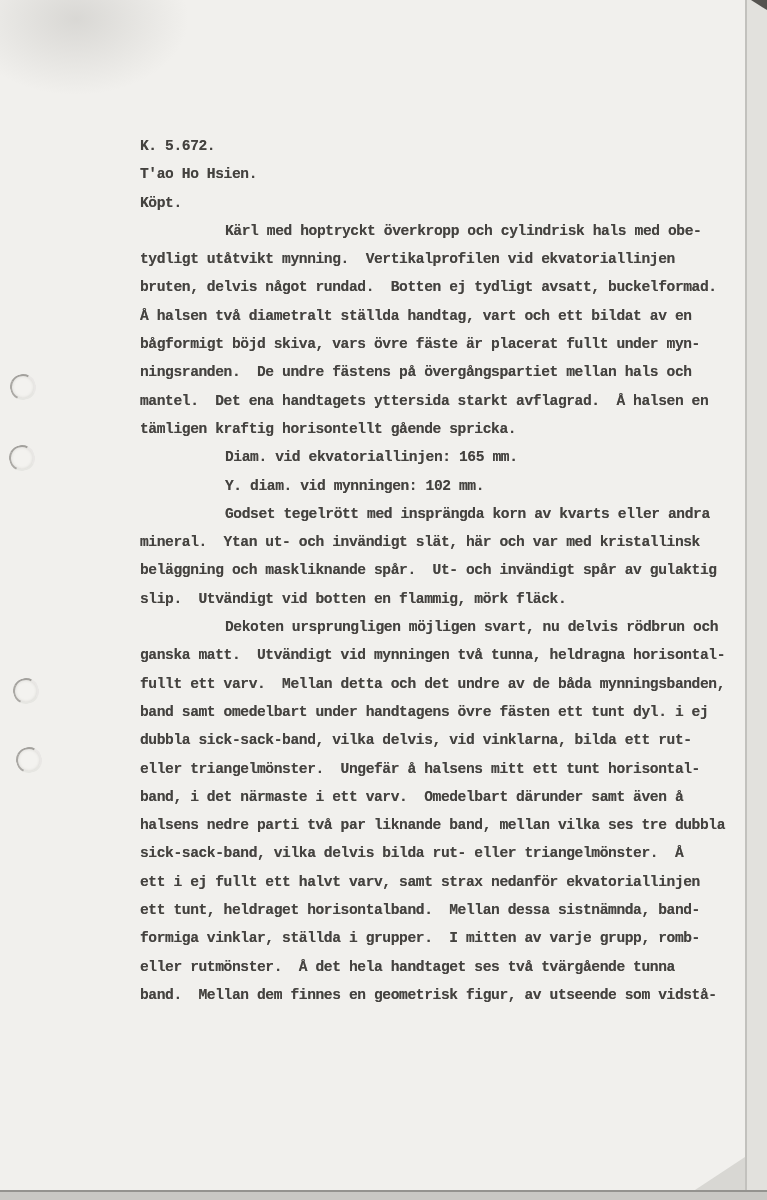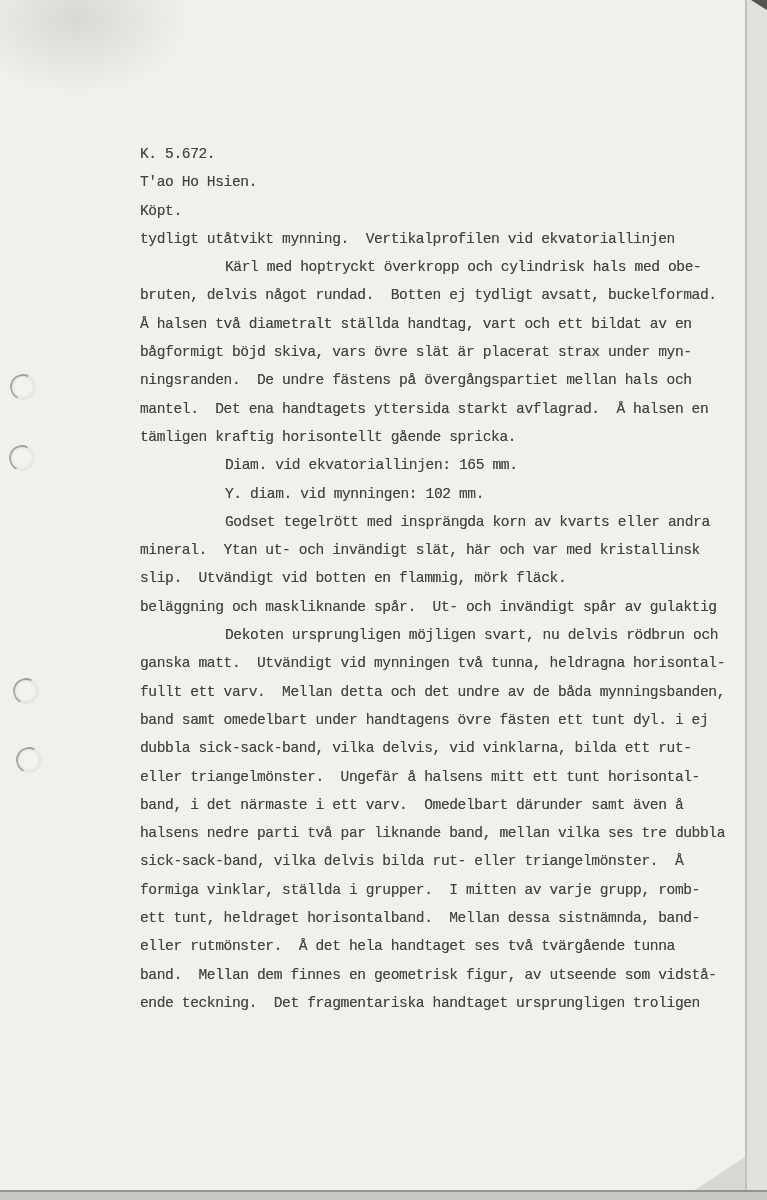--- a/index.html
+++ b/index.html
@@ -37,27 +37,28 @@
     background: #f3f2ef;
     box-shadow: inset 0 0 3px rgba(130,128,124,0.25);
   }
   .h1 { left: 10px; top: 374px; }
   .h2 { left: 9px;  top: 445px; }
   .h3 { left: 13px; top: 678px; }
   .h4 { left: 16px; top: 747px; }
   
   .text {
     position: absolute;
-    left: 140px; top: 140px;
+    left: 140px; top: 132px;
     width: 600px;
     font-size: 14.6px;
     letter-spacing: -0.4px;
     line-height: 28.3px;
     color: #44423f;
     text-shadow: 0 0 0.5px rgba(68,66,63,0.55);
+    font-weight: bold;
   }
   .line { white-space: pre; }
   .ind  { padding-left: 85px; }
   
   .edge-right {
     position: absolute;
     left: 745px; top: 0;
     width: 22px; height: 1200px;
     background: #e2e1dd;
     border-left: 2px solid #c2c1bd;
@@ -96,48 +97,48 @@
     <div class="hole h1"></div>
     <div class="hole h2"></div>
     <div class="hole h3"></div>
     <div class="hole h4"></div>
 
     <div class="text">
       <div class="line">K. 5.672.</div>
       <div class="line">T'ao Ho Hsien.</div>
       <div class="line">Köpt.</div>
       <div id="body-lines">
+          <div class="line ind">Kärl med hoptryckt överkropp och cylindrisk hals med obe-</div>
           <div class="line">tydligt utåtvikt mynning.  Vertikalprofilen vid ekvatoriallinjen</div>
-          <div class="line ind">Kärl med hoptryckt överkropp och cylindrisk hals med obe-</div>
           <div class="line">bruten, delvis något rundad.  Botten ej tydligt avsatt, buckelformad.</div>
           <div class="line">Å halsen två diametralt ställda handtag, vart och ett bildat av en</div>
-          <div class="line">bågformigt böjd skiva, vars övre slät är placerat strax under myn-</div>
+          <div class="line">bågformigt böjd skiva, vars övre fäste är placerat fullt under myn-</div>
           <div class="line">ningsranden.  De undre fästens på övergångspartiet mellan hals och</div>
           <div class="line">mantel.  Det ena handtagets yttersida starkt avflagrad.  Å halsen en</div>
           <div class="line">tämligen kraftig horisontellt gående spricka.</div>
           <div class="line ind">Diam. vid ekvatoriallinjen: 165 mm.</div>
           <div class="line ind">Y. diam. vid mynningen: 102 mm.</div>
           <div class="line ind">Godset tegelrött med insprängda korn av kvarts eller andra</div>
           <div class="line">mineral.  Ytan ut- och invändigt slät, här och var med kristallinsk</div>
+          <div class="line">beläggning och maskliknande spår.  Ut- och invändigt spår av gulaktig</div>
           <div class="line">slip.  Utvändigt vid botten en flammig, mörk fläck.</div>
-          <div class="line">beläggning och maskliknande spår.  Ut- och invändigt spår av gulaktig</div>
           <div class="line ind">Dekoten ursprungligen möjligen svart, nu delvis rödbrun och</div>
           <div class="line">ganska matt.  Utvändigt vid mynningen två tunna, heldragna horisontal-</div>
           <div class="line">fullt ett varv.  Mellan detta och det undre av de båda mynningsbanden,</div>
           <div class="line">band samt omedelbart under handtagens övre fästen ett tunt dyl. i ej</div>
           <div class="line">dubbla sick-sack-band, vilka delvis, vid vinklarna, bilda ett rut-</div>
           <div class="line">eller triangelmönster.  Ungefär å halsens mitt ett tunt horisontal-</div>
           <div class="line">band, i det närmaste i ett varv.  Omedelbart därunder samt även å</div>
           <div class="line">halsens nedre parti två par liknande band, mellan vilka ses tre dubbla</div>
           <div class="line">sick-sack-band, vilka delvis bilda rut- eller triangelmönster.  Å</div>
+          <div class="line">ett i ej fullt ett halvt varv, samt strax nedanför ekvatoriallinjen</div>
+          <div class="line">ett tunt, heldraget horisontalband.  Mellan dessa sistnämnda, band-</div>
           <div class="line">formiga vinklar, ställda i grupper.  I mitten av varje grupp, romb-</div>
-          <div class="line">ett tunt, heldraget horisontalband.  Mellan dessa sistnämnda, band-</div>
           <div class="line">eller rutmönster.  Å det hela handtaget ses två tvärgående tunna</div>
           <div class="line">band.  Mellan dem finnes en geometrisk figur, av utseende som vidstå-</div>
-          <div class="line">ende teckning.  Det fragmentariska handtaget ursprungligen troligen</div>
         </div>
     </div>
 
     <div class="corner-cut"></div>
   </div>
 
   <div class="edge-right"></div>
   <div class="edge-bottom"></div>
   <div class="corner-tr"></div>
 </div>

